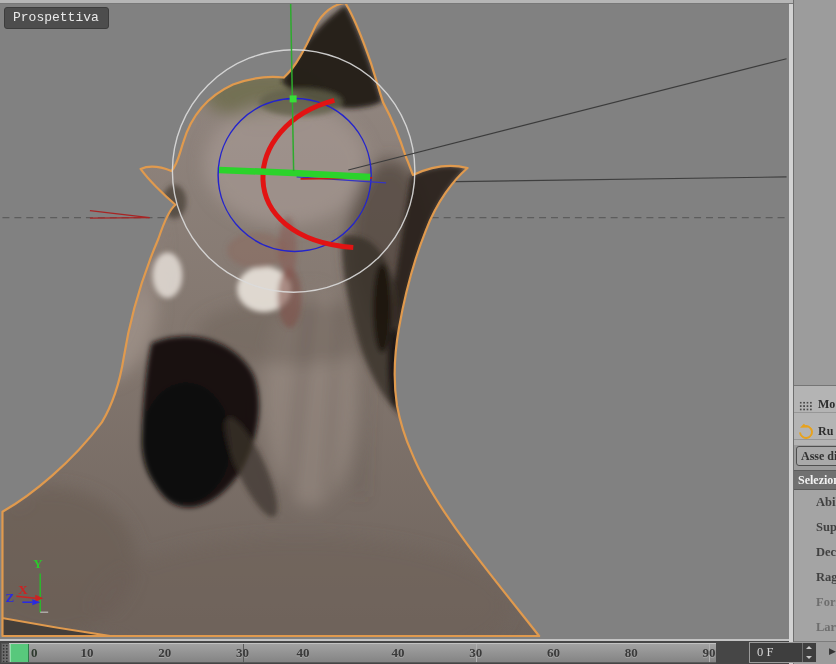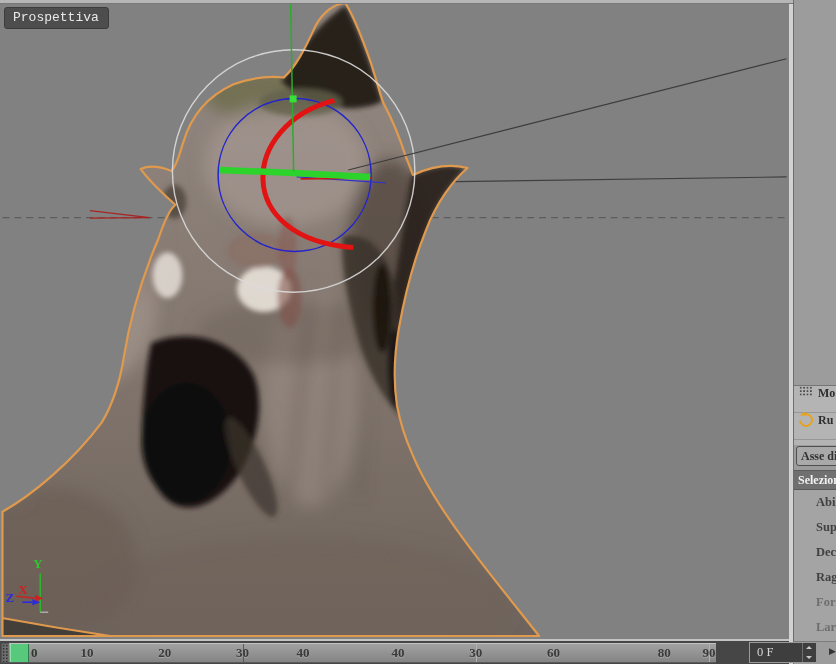--- a/index.html
+++ b/index.html
@@ -23,21 +23,21 @@
   }
   .grid-label{
     position:absolute;right:3px;bottom:3px;background:#3f3f3f;color:#d9d9d9;
     font-size:13px;padding:3px 11px 4px;border-radius:3px;border:1px solid #565656;
   }
 
   
   .side-panel{position:absolute;left:793px;top:0;width:43px;height:664px;background:#9c9c9c;border-left:1px solid #6e6e6e;overflow:hidden;}
   .panel-empty{position:absolute;left:0;top:0;width:43px;height:385px;background:#9c9c9c;border-bottom:1px solid #757575;}
   .panel-head{position:absolute;left:0;top:386px;width:43px;height:59px;background:#b4b4b4;}
-  .panel-row{height:26px;display:flex;align-items:flex-start;white-space:nowrap;border-bottom:1px solid #979797;}
+  .panel-row{height:26px;display:flex;align-items:flex-end;white-space:nowrap;border-bottom:1px solid #979797;}
   .panel-row .lbl{font-weight:bold;font-size:12px;color:#2e2e2e;margin-left:5px;}
   .icon-dots{width:14px;height:11px;margin-left:5px;flex:none;
     background-image:radial-gradient(circle,#4b4b4b 1.05px,transparent 1.3px);
     background-size:3.4px 3.4px;}
   .rot-ring{width:10px;height:10px;margin-left:5px;flex:none;border:2.6px solid #e8a21c;border-radius:50%;border-left-color:transparent;transform:rotate(40deg);position:relative;}
   .rot-ring i{position:absolute;left:-6px;top:-4px;border:4px solid transparent;border-right-color:#e8a21c;transform:rotate(48deg);}
   .panel-tab{
     position:absolute;left:2px;top:446px;width:60px;height:18px;line-height:18px;
     background:#a9a9a9;border:1px solid #4f4f4f;border-radius:3px;
     font-weight:bold;font-size:12px;color:#323232;padding-left:4px;white-space:nowrap;
@@ -223,21 +223,21 @@
   <div class="marker-line" style="left: 233.5px; background: rgb(90, 90, 90);"></div>
       <div class="marker-line" style="left: 466.75px; background: rgb(176, 176, 176);"></div>
       <div class="marker-line" style="left: 700px; background: rgb(176, 176, 176);"></div>
       <span class="tick" style="left: 78px;">10</span>
       <span class="tick" style="left: 155.75px;">20</span>
       <span class="tick" style="left: 233.5px;">30</span>
       <span class="tick" style="left: 294px;">40</span>
       <span class="tick" style="left: 389px;">40</span>
       <span class="tick" style="left: 466.75px;">30</span>
       <span class="tick" style="left: 544.5px;">60</span>
-      <span class="tick" style="left: 622.25px; margin-left: 33px;">80</span>
+      <span class="tick" style="left: 622.25px;">80</span>
       <span class="tick" style="left: 700px;">90</span>
     </div>
   <div class="frame-box">
     <span class="val">0 F</span>
     <span class="spinner">
       <span class="spin-up"></span>
       <span class="spin-down"></span>
     </span>
   </div>
 </div>

